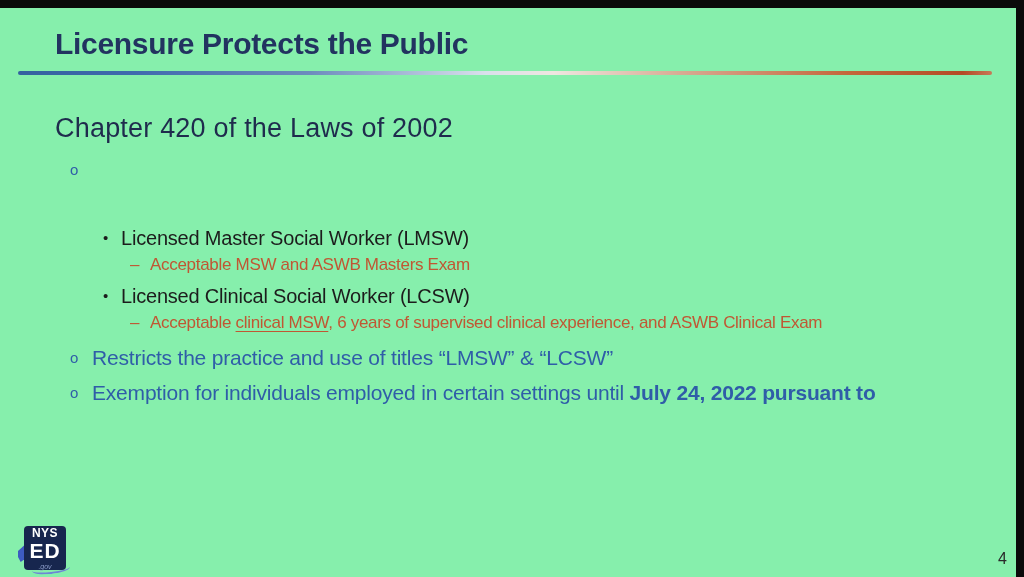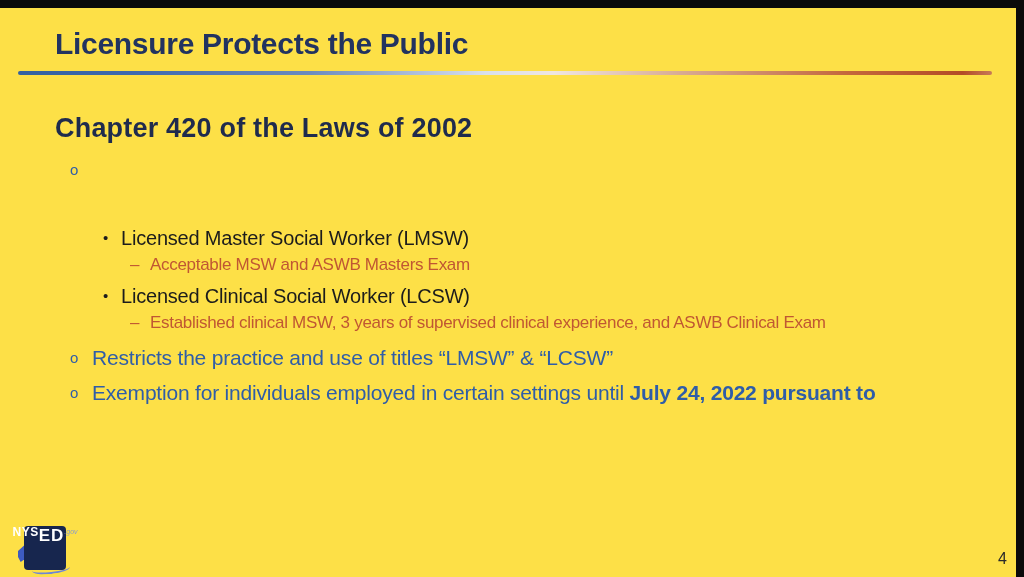--- a/index.html
+++ b/index.html
@@ -3,21 +3,21 @@
 <meta charset="utf-8">
 <style>
   * { margin: 0; padding: 0; box-sizing: border-box; }
   html, body { background: #000; }
   body { font-family: "Liberation Sans", sans-serif; }
 
   .stage {
     position: relative;
     width: 1024px;
     height: 577px;
-    background: #fde047;
+    background: #86efac;
     overflow: hidden;
   }
 
   .bar-top {
     position: absolute; left: 0; top: 0;
     width: 1024px; height: 8px; background: #0a0a0a;
   }
   .bar-right {
     position: absolute; right: 0; top: 0;
     width: 8px; height: 577px; background: #0a0a0a;
@@ -34,21 +34,21 @@
     position: absolute; left: 18px; top: 71px;
     width: 974px; height: 4px; border-radius: 2px;
     background: linear-gradient(90deg,
       #34619f 0%, #3f6aae 12%, #6d8cbd 30%, #d9e0eb 48%,
       #efe6e0 55%, #d8ab93 68%, #c4683c 85%, #b44c26 97%, #c77a57 100%);
     filter: blur(0.4px);
   }
 
   .section-heading {
     position: absolute; left: 55px; top: 113px;
-    font-size: 27px; font-weight: 700; letter-spacing: 0.2px;
+    font-size: 27px; font-weight: 400; letter-spacing: 0.2px;
     color: #1f2b4d;
     white-space: nowrap;
   }
 
   .bullet { position: absolute; display: flex; }
 
   .b-l1 { color: #2f5da8; font-size: 21px; line-height: 31px; letter-spacing: -0.2px; }
   .b-l1 .marker {
     width: 22px; flex: 0 0 22px;
     font-size: 15px; line-height: 31px; text-align: left;
@@ -57,43 +57,43 @@
 
   .b-l2 { color: #1c1c1c; font-size: 20px; line-height: 24px; letter-spacing: -0.2px; }
   .b-l2 .marker { width: 18px; flex: 0 0 18px; font-size: 15px; line-height: 24px; }
   .b-l2 .text { white-space: nowrap; }
 
   .b-l3 { color: #c05733; font-size: 17px; line-height: 21px; letter-spacing: -0.3px; }
   .b-l3 .marker { width: 20px; flex: 0 0 20px; line-height: 21px; }
   .b-l3 .text { white-space: nowrap; }
 
   .bold { font-weight: 700; }
-  .underlined { text-underline-offset: 3px; }
+  .underlined { text-decoration: underline; text-underline-offset: 3px; }
 
   .page-number {
     position: absolute; left: 998px; top: 550px;
     font-size: 16px; color: #2a2a2a;
   }
 
   
   .logo { position: absolute; left: 18px; top: 524px; width: 54px; height: 50px; }
   .logo-state {
     position: absolute; left: 0; top: 18px; width: 18px; height: 20px;
     background: #3d5bc0;
     clip-path: polygon(0 45%, 55% 0, 100% 10%, 100% 100%, 30% 90%, 15% 100%, 0 75%);
   }
   .logo-square {
     position: absolute; left: 6px; top: 2px; width: 42px; height: 44px;
     background: #17264e; border-radius: 4px;
     color: #ffffff; text-align: center;
-    display: flex; justify-content: center;
+    display: flex; flex-direction: column; justify-content: center;
     line-height: 1;
   }
   .logo-nys { font-size: 12px; font-weight: 700; letter-spacing: 0.5px; }
-  .logo-ed  { font-size: 17px; font-weight: 700; letter-spacing: 1px; margin-top: 1px; }
+  .logo-ed  { font-size: 21px; font-weight: 700; letter-spacing: 1px; margin-top: 1px; }
   .logo-gov { font-size: 7px; color: #8b9cc9; font-style: italic; margin-top: 2px; }
   .logo-swoosh {
     position: absolute; left: 14px; top: 40px; width: 38px; height: 10px;
     border-bottom: 2px solid #6e86d6; border-radius: 50%;
     transform: rotate(-6deg);
   }
 </style>
 </head>
 <body>
 
@@ -126,21 +126,21 @@
   </div>
 
   <div class="bullet b-l2" style="left:103px; top:284px;">
     <span class="marker">•</span>
     <span class="text">Licensed Clinical Social Worker (LCSW)</span>
   </div>
 
   <div class="bullet b-l3" style="left:130px; top:312px;">
     <span class="marker">–</span>
     <span class="text">
-      <span>Established </span><span class="underlined">clinical MSW</span><span>, 3 years of supervised clinical experience, and ASWB Clinical Exam</span>
+      <span>Acceptable </span><span class="underlined">clinical MSW</span><span>, 6 years of supervised clinical experience, and ASWB Clinical Exam</span>
     </span>
   </div>
 
   <div class="bullet b-l1" style="left:70px; top:342px;">
     <span class="marker">o</span>
     <span class="text">Restricts the practice and use of titles “LMSW” &amp; “LCSW”</span>
   </div>
 
   <div class="bullet b-l1" style="left:70px; top:377px;">
     <span class="marker">o</span>

